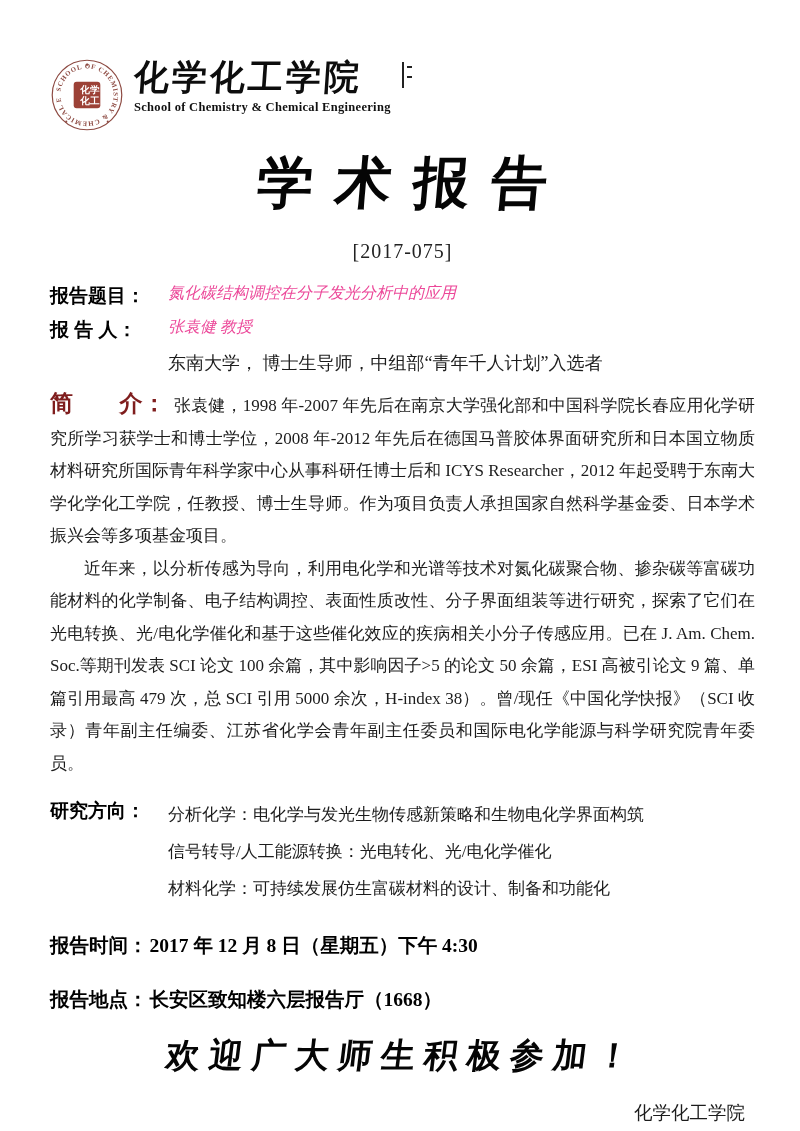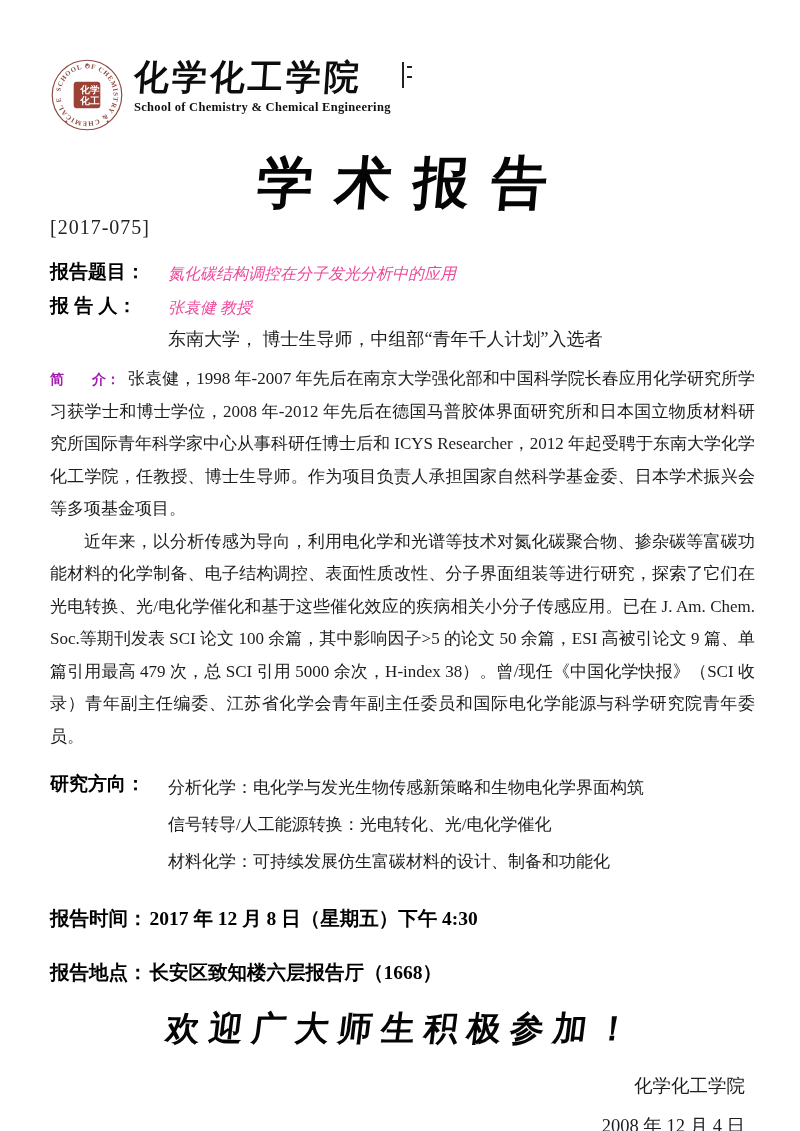--- a/index.html
+++ b/index.html
@@ -44,45 +44,45 @@
 
   
   .doc-title {
     margin-top: 12px; text-align: center;
     font-weight: 900; font-size: 56px; line-height: 66px;
     letter-spacing: 22px; text-indent: 22px;
     transform: skewX(-5deg);
     color: #050505; white-space: nowrap;
   }
   .doc-number {
-    margin-top: 0; text-align: left;
+    margin-top: 24px; text-align: center;
     font-size: 20px; letter-spacing: 1px; color: #222;
   }
 
   
   .fields { margin-top: 20px; }
-  .field-row { display: flex; align-items: flex-end; margin-bottom: 8px; }
+  .field-row { display: flex; align-items: flex-start; margin-bottom: 8px; }
   .field-label {
     flex: 0 0 118px;
     font-family: "Liberation Sans", "DejaVu Sans", sans-serif;
     font-weight: 700; font-size: 19px; color: #000;
     white-space: nowrap;
   }
   .field-value { font-size: 16px; color: #ec4899; font-style: italic; }
   .affil-row { margin-left: 118px; font-size: 18px; margin-bottom: 4px; }
 
   
   .bio { margin-top: 12px; }
   .bio p {
     margin: 0; font-size: 17px; line-height: 32.5px;
     text-align: justify; color: #1c1c1c;
   }
   .bio .lbl {
     font-family: "Liberation Sans", "DejaVu Sans", sans-serif;
-    font-weight: 700; font-size: 14px; color: #a21caf; margin-right: 8px;
+    font-weight: 700; font-size: 23px; color: #7f1d1d; margin-right: 8px;
   }
   .bio .p2 { text-indent: 2em; }
 
   
   .research { display: flex; margin-top: 16px; }
   .research .field-label { padding-top: 2px; }
   .research-lines { font-size: 17px; line-height: 37px; color: #1c1c1c; }
 
   
   .sched-row {

